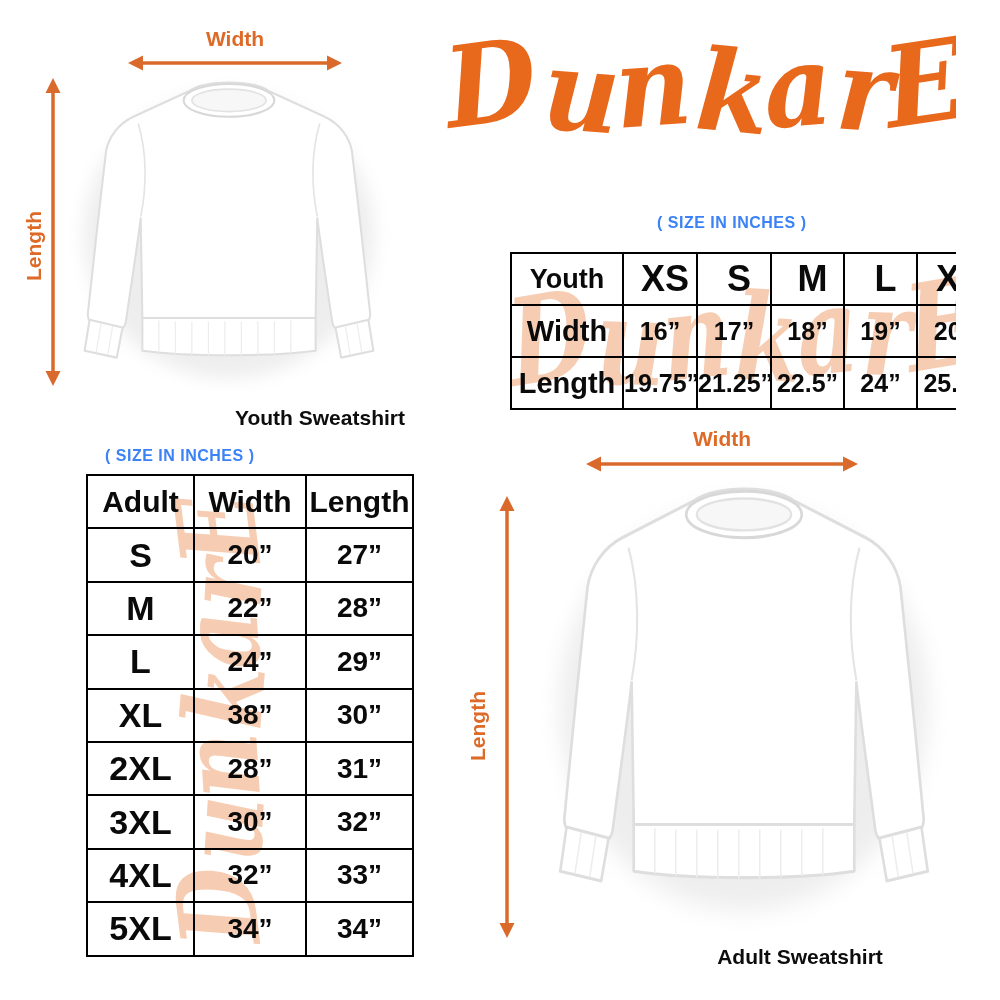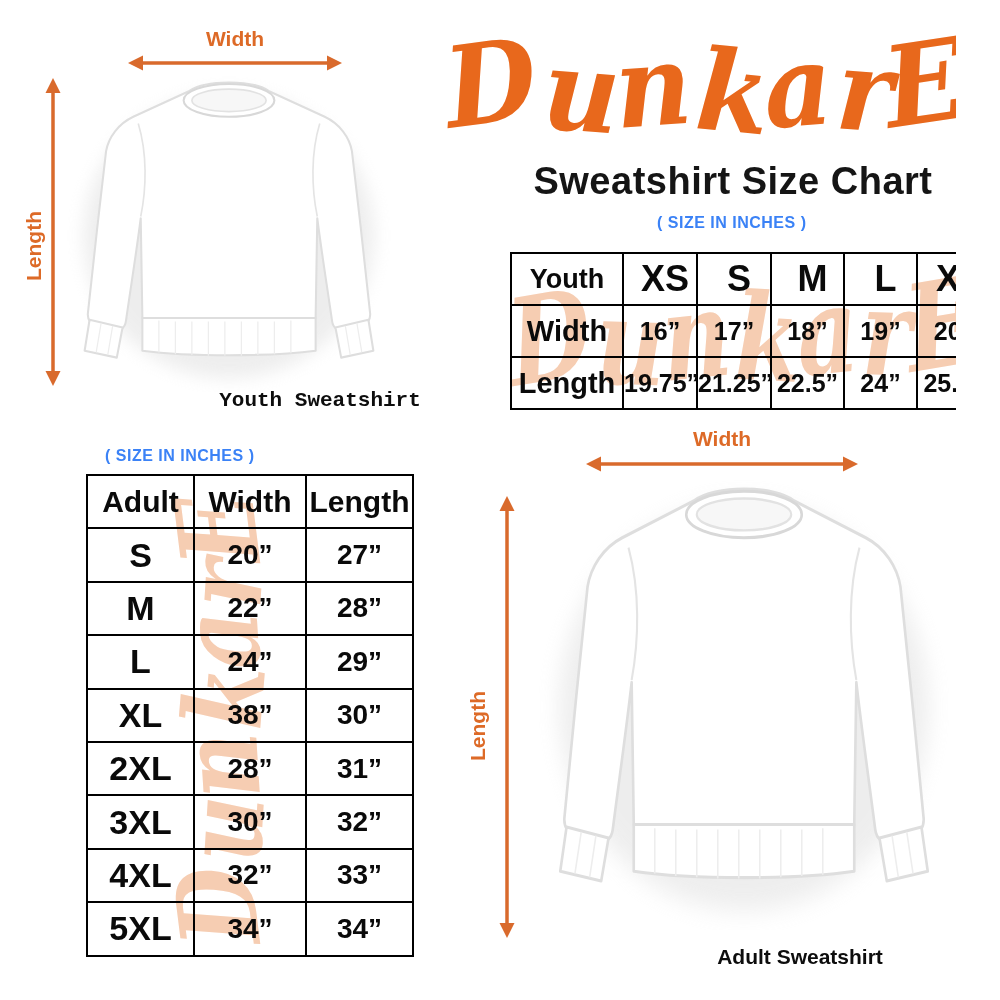--- a/index.html
+++ b/index.html
@@ -11,21 +11,21 @@
   
   .page-title {
     left:473px; top:160px; width:520px; text-align:center;
     font-size:38px; font-weight:700; color:#151515; letter-spacing:0.5px;
   }
   .units-note { font-size:16px; font-weight:700; color:#3b82f6; letter-spacing:0.5px; text-align:left; }
   .units-top   { left:657px; top:214px; width:300px; }
   .units-adult { left:105px; top:447px; width:300px; }
 
   .fig-caption { font-size:21px; font-weight:700; color:#0d0d0d; text-align:center; }
-  .cap-youth { left:200px; top:389px; width:240px;font-family:Liberation Mono, monospace; }
+  .cap-youth { left:200px; top:406px; width:240px; }
   .cap-adult { left:680px; top:945px; width:240px; }
 
   
   .measure-label { color:#dd6a27; font-size:21px; font-weight:700; text-align:center; }
   .wlab-youth { left:175px; top:27px;  width:120px; }
   .wlab-adult { left:662px; top:427px; width:120px; }
   .vtext {
     writing-mode: vertical-rl; transform: rotate(180deg);
     color:#dd6a27; font-size:21px; font-weight:700;
   }
@@ -115,21 +115,20 @@
     <path d="M9,0 L1.5,15 L16.5,15 Z" fill="#d96a2c"></path>
     <path d="M9,308 L1.5,293 L16.5,293 Z" fill="#d96a2c"></path>
   </svg>
 
   <div class="abs fig-caption cap-youth">Youth Sweatshirt</div>
 
   <svg class="abs" style="left:435px;top:14px" width="550" height="150" viewBox="0 0 550 150">
     <text class="logo-text" x="275" y="114" text-anchor="middle" font-size="112" textLength="520" lengthAdjust="spacingAndGlyphs" rotate="-7 4 -4 5 -4 4 -8">DunkarE</text>
   </svg>
 
-  <div class="abs page-title">Sweatshirt Size Chart</div>
   <div class="abs units-note units-top">( SIZE IN INCHES )</div>
 
   <svg class="abs wm" style="left:505px;top:254px;transform:rotate(-2deg)" width="485" height="158" viewBox="0 0 485 158">
     <text class="wm-text" x="242" y="124" text-anchor="middle" font-size="120" textLength="470" lengthAdjust="spacingAndGlyphs" rotate="-6 3 -3 4 -3 3 -6">DunkarE</text>
   </svg>
 
   <div class="abs tbl-wrap" style="left:510px;top:252px">
     <table id="youth-table">
       <colgroup>
           <col style="width:112px">

